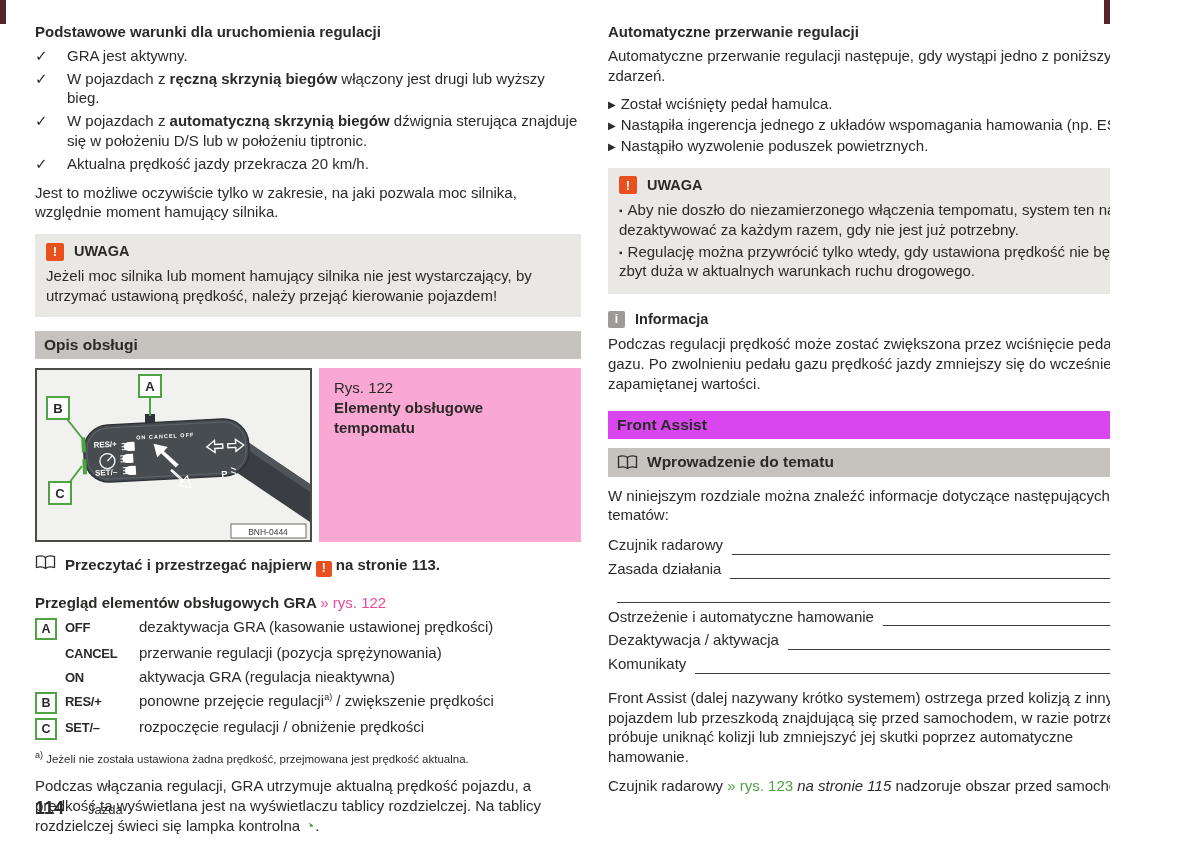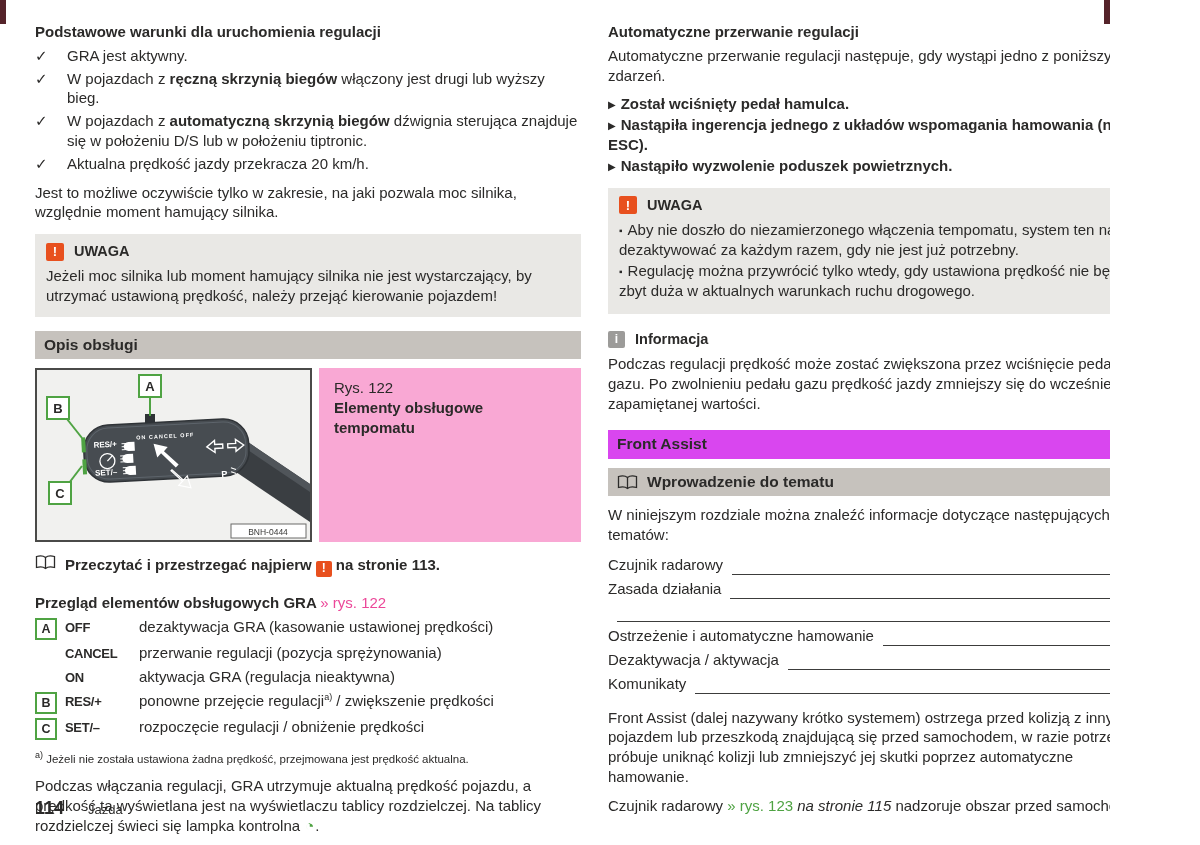--- a/index.html
+++ b/index.html
@@ -44,21 +44,21 @@
   .seg-ic-gauge{color:#4fa343;font-size:15px;margin:0 1px;}
   
   .ctrl-table{margin:4px 0 2px 0;}
   .ctrl-row{display:grid;grid-template-columns:30px 74px 1fr;align-items:start;margin-bottom:3px;min-height:21px;}
   .abc-box{width:18px;height:18px;border:2px solid #4fa343;background:#fff;font-weight:700;font-size:12.5px;
            display:flex;align-items:center;justify-content:center;margin-top:1px;}
   .ctrl-key{font-weight:700;font-size:13px;letter-spacing:-0.3px;padding-top:2px;}
   .footnote{font-size:11.5px;margin:10px 0 4px 0;}
   .footnote sup, .ctrl-desc sup{font-size:9px;}
   
-  .tri-bullet{margin:0 0 1px 0;font-weight:bold;}
+  .tri-bullet{margin:0 0 1px 0;}
   .tri-glyph{font-size:10px;margin-right:5px;vertical-align:1px;}
   
   .toc{margin:10px 0 14px 0;}
   .toc-row{display:flex;align-items:flex-end;margin-bottom:4px;}
   .toc-leader{flex:1;height:5px;border-bottom:1.2px solid #3c3c3b;margin:0 9px;}
   .cont-arrow{text-align:right;color:#9b9b99;font-size:11px;margin-top:-17px;}
   
   .footer{position:absolute;left:35px;bottom:24px;display:flex;align-items:baseline;gap:24px;}
   .footer .pagenum{font-weight:700;font-size:18px;}
   .footer .section{font-size:13px;}

